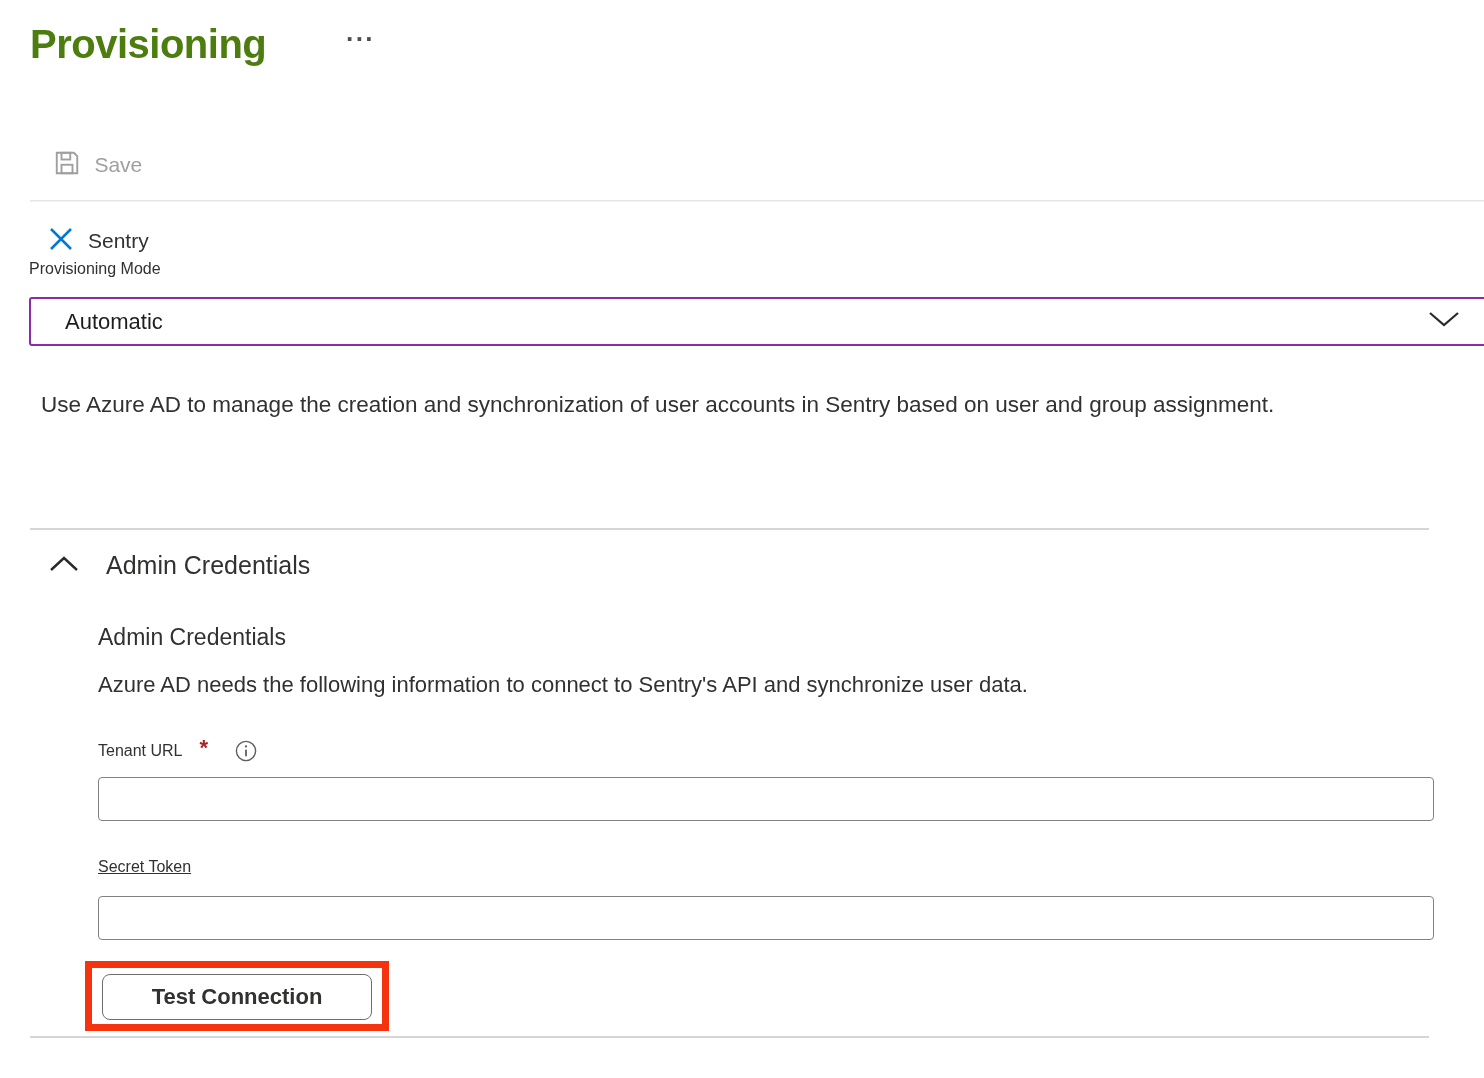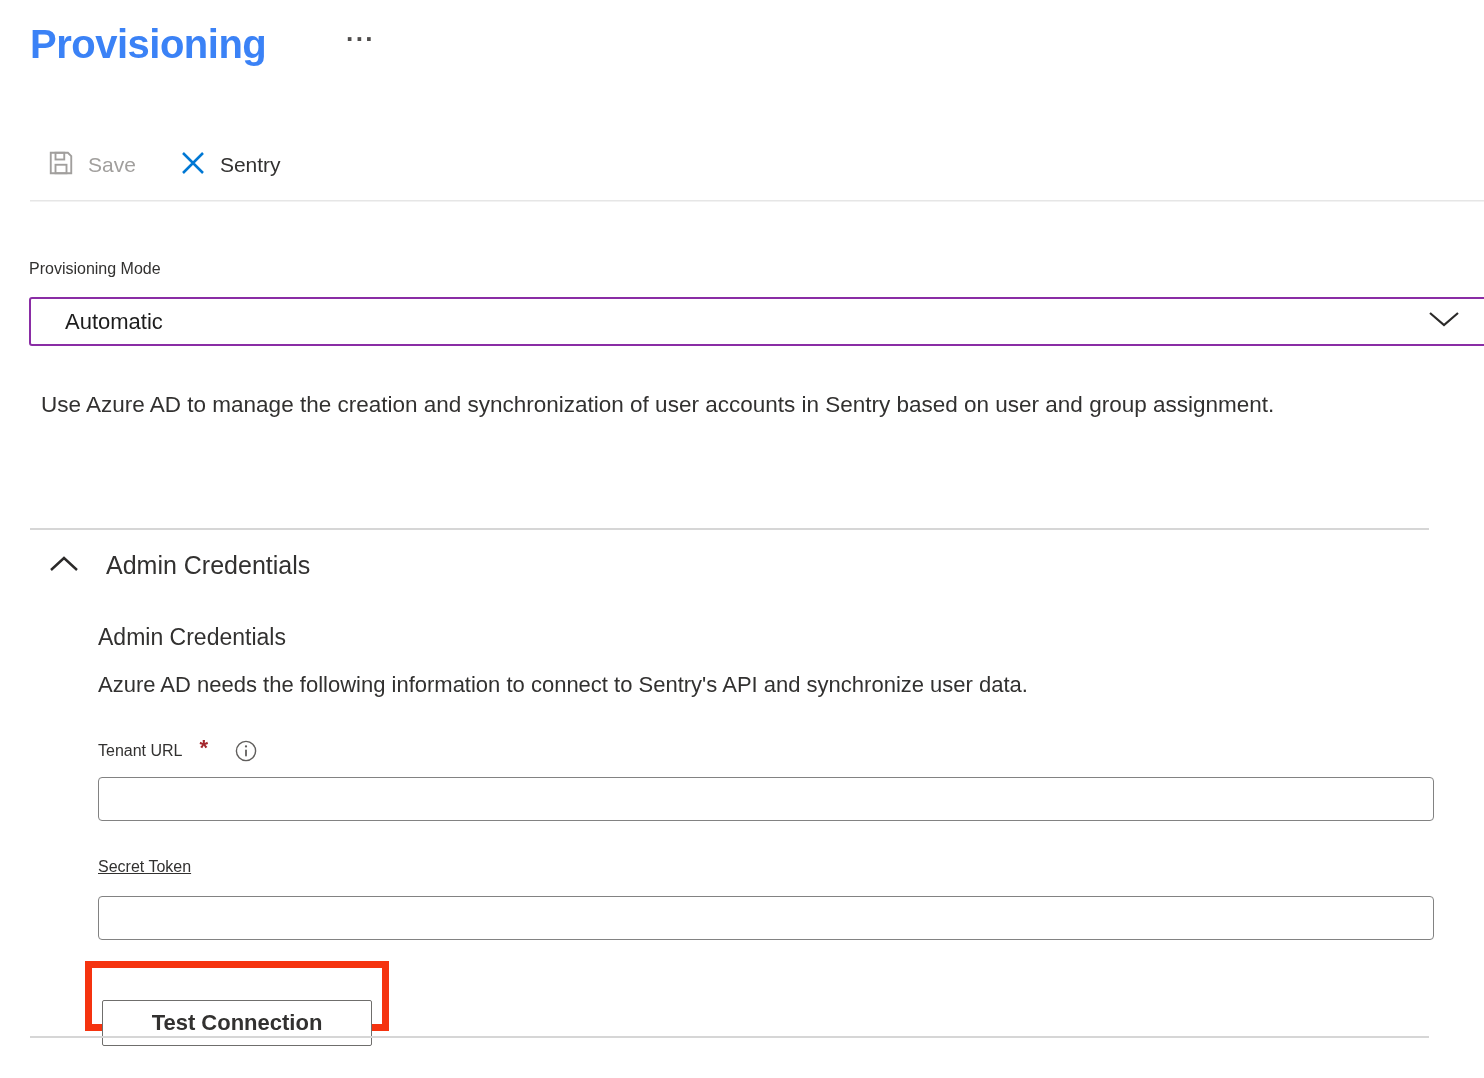--- a/index.html
+++ b/index.html
@@ -18,29 +18,29 @@
   body{
     width:1484px;height:1078px;position:relative;overflow:hidden;
     font-family:"Liberation Sans","DejaVu Sans",sans-serif;
     color:var(--text-primary);
   }
   .abs{position:absolute;}
 
   
   .page-title{
     left:30px;top:22px;font-size:40px;font-weight:700;letter-spacing:-0.5px;
-    color:#3b82f6;margin:0;
+    color:#4d7c0f;margin:0;
   }
   .more-options{
     left:346px;top:24px;font-size:26px;font-weight:700;color:#4f4d4c;
     letter-spacing:1px;cursor:pointer;user-select:none;
   }
 
   
-  .toolbar{left:46px;top:148px;display:flex;align-items:center;gap:42px;}
+  .toolbar{left:46px;top:148px;display:flex;align-items:center;gap:42px;flex-direction:column;}
   .cmd{display:flex;align-items:center;gap:12px;cursor:pointer;}
   .cmd-label{font-size:21px;}
   .cmd.disabled .cmd-label{color:var(--text-disabled);}
   .divider{height:2px;background:var(--divider);}
   .divider-toolbar{left:30px;top:200px;width:1454px;height:1px;background:var(--toolbar-divider);box-shadow:0 1px 0 #f2f2f2;}
 
   
   .field-label{font-size:16px;color:var(--text-primary);}
   .pm-label{left:29px;top:260px;}
   .dropdown{
@@ -82,22 +82,22 @@
   .secret-label{left:98px;top:858px;text-decoration:underline;}
   .input-secret{top:896px;}
 
   
   .annotation-box{
     left:85px;top:961px;width:304px;height:70px;
     border:7px solid var(--annotation-red);box-sizing:border-box;
     pointer-events:none;
   }
   .test-connection{
-    left:102px;top:1000px;width:270px;height:46px;
-    background:#fff;border:1.5px solid #6f6e6c;border-radius:2px;
+    left:102px;top:974px;width:270px;height:46px;
+    background:#fff;border:1.5px solid #6f6e6c;border-radius:8px;
     font-size:22px;font-weight:700;color:var(--text-primary);
     font-family:"Liberation Sans","DejaVu Sans",sans-serif;cursor:pointer;
     display:flex;align-items:center;justify-content:center;
   }
 </style>
 </head>
 <body>
 
 <div>
 

